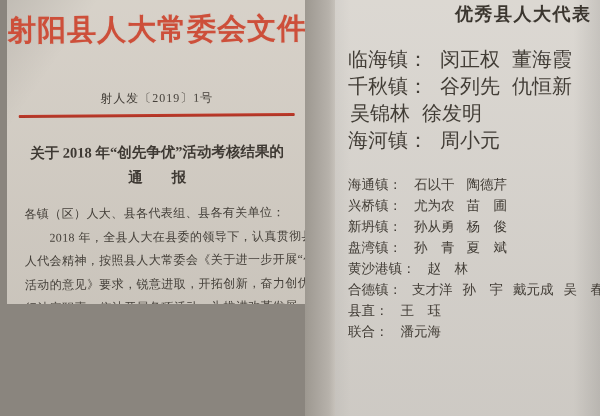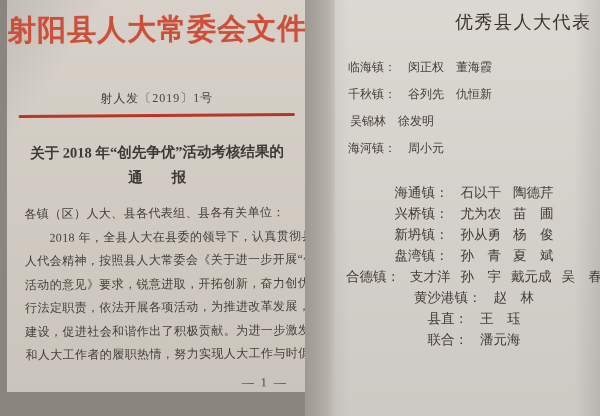--- a/index.html
+++ b/index.html
@@ -4,21 +4,21 @@
 <style>
   html,body{margin:0;padding:0;}
   body{
     width:600px;height:416px;overflow:hidden;position:relative;
     background:#8a857e;
     font-family:"Liberation Serif","DejaVu Serif",serif;
   }
   .photo{position:absolute;inset:0;}
   
   .page-left{
-    position:absolute;left:7px;top:0;width:298px;height:392px;
+    position:absolute;left:7px;top:0;width:298px;height:304px;
     background:
       linear-gradient(125deg, rgba(0,0,0,0.10) 0%, rgba(0,0,0,0) 18%),
       linear-gradient(to bottom, rgba(255,255,255,0.06) 0%, rgba(0,0,0,0.05) 100%),
       #d5cfc6;
     overflow:hidden;
     font-family:Liberation Serif, serif;
   }
   .page-left .content{transform:rotate(-0.4deg);transform-origin:50% 0;}
   .doc-header{
     margin-top:10px;text-align:center;
@@ -56,29 +56,29 @@
   
   .page-right{
     position:absolute;left:335px;top:0;width:265px;height:416px;
     background:
       linear-gradient(to bottom, rgba(255,255,255,0.05) 0%, rgba(0,0,0,0.06) 100%),
       linear-gradient(to right, rgba(0,0,0,0.04) 0%, rgba(0,0,0,0) 6%, rgba(0,0,0,0) 90%, rgba(0,0,0,0.10) 100%),
       #dad6d0;
     overflow:hidden;
   }
   .right-title{
-    padding:10px 0 0 120px;
-    font-size:18px;font-weight:normal;letter-spacing:1.5px;
+    padding:2px 0 0 120px;
+    font-size:18px;font-weight:bold;letter-spacing:1.5px;
     color:#3b362f;white-space:nowrap;
   }
   .rep-list{padding-left:13px;color:#423d36;}
   .group-1{margin-top:20px;}
-  .group-1 .row{line-height:27px;font-size:12px;}
+  .group-1 .row{line-height:27px;font-size:20px;}
   .group-2{margin-top:20px;}
-  .group-2 .row{line-height:21px;font-size:13.5px;justify-content:center;}
+  .group-2 .row{line-height:21px;font-size:13.5px;}
   .row{display:flex;white-space:nowrap;}
   .row .name{margin-left:12px;}
   .row .name:first-of-type{margin-left:2px;}
   .row-wide .name{margin-left:10px;}
 </style>
 </head>
 <body>
 
 <div class="photo">
 
@@ -145,30 +145,30 @@
         <div class="row">
           <span class="town">新坍镇：</span>
           <span class="name">孙从勇</span>
           <span class="name">杨　俊</span>
         </div>
         <div class="row">
           <span class="town">盘湾镇：</span>
           <span class="name">孙　青</span>
           <span class="name">夏　斌</span>
         </div>
+        <div class="row">
+          <span class="town">黄沙港镇：</span>
+          <span class="name">赵　林</span>
+        </div>
         <div class="row row-wide">
           <span class="town">合德镇：</span>
           <span class="name">支才洋</span>
           <span class="name">孙　宇</span>
           <span class="name">戴元成</span>
           <span class="name">吴　春</span>
-        </div>
-        <div class="row">
-          <span class="town">黄沙港镇：</span>
-          <span class="name">赵　林</span>
         </div>
         <div class="row">
           <span class="town">县直：</span>
           <span class="name">王　珏</span>
         </div>
         <div class="row">
           <span class="town">联合：</span>
           <span class="name">潘元海</span>
         </div>
       </div>

